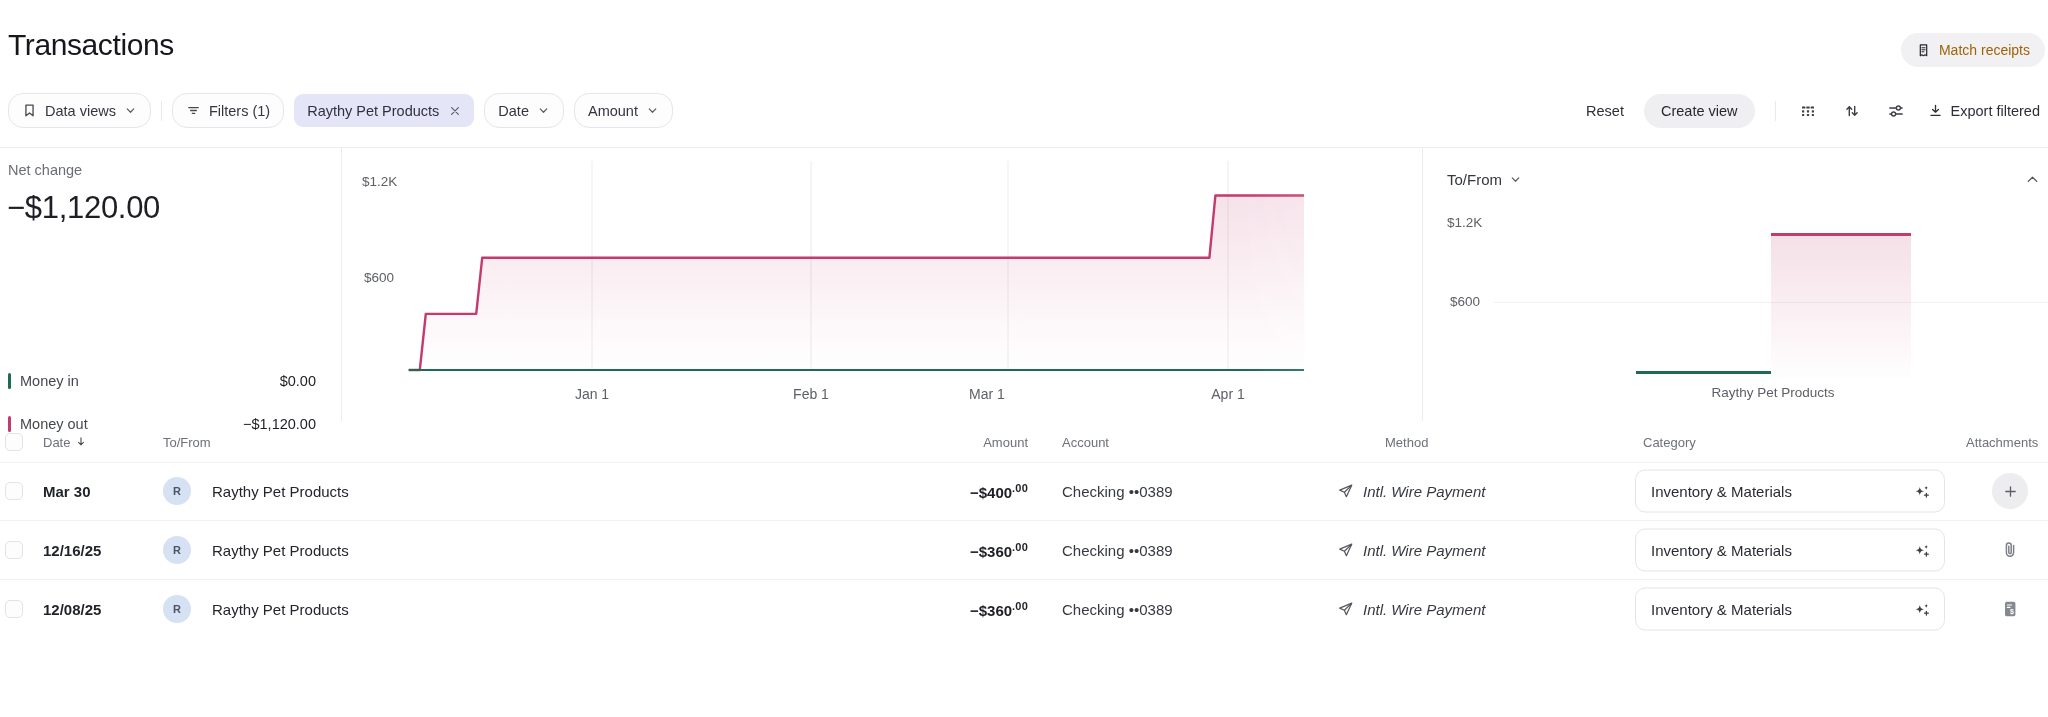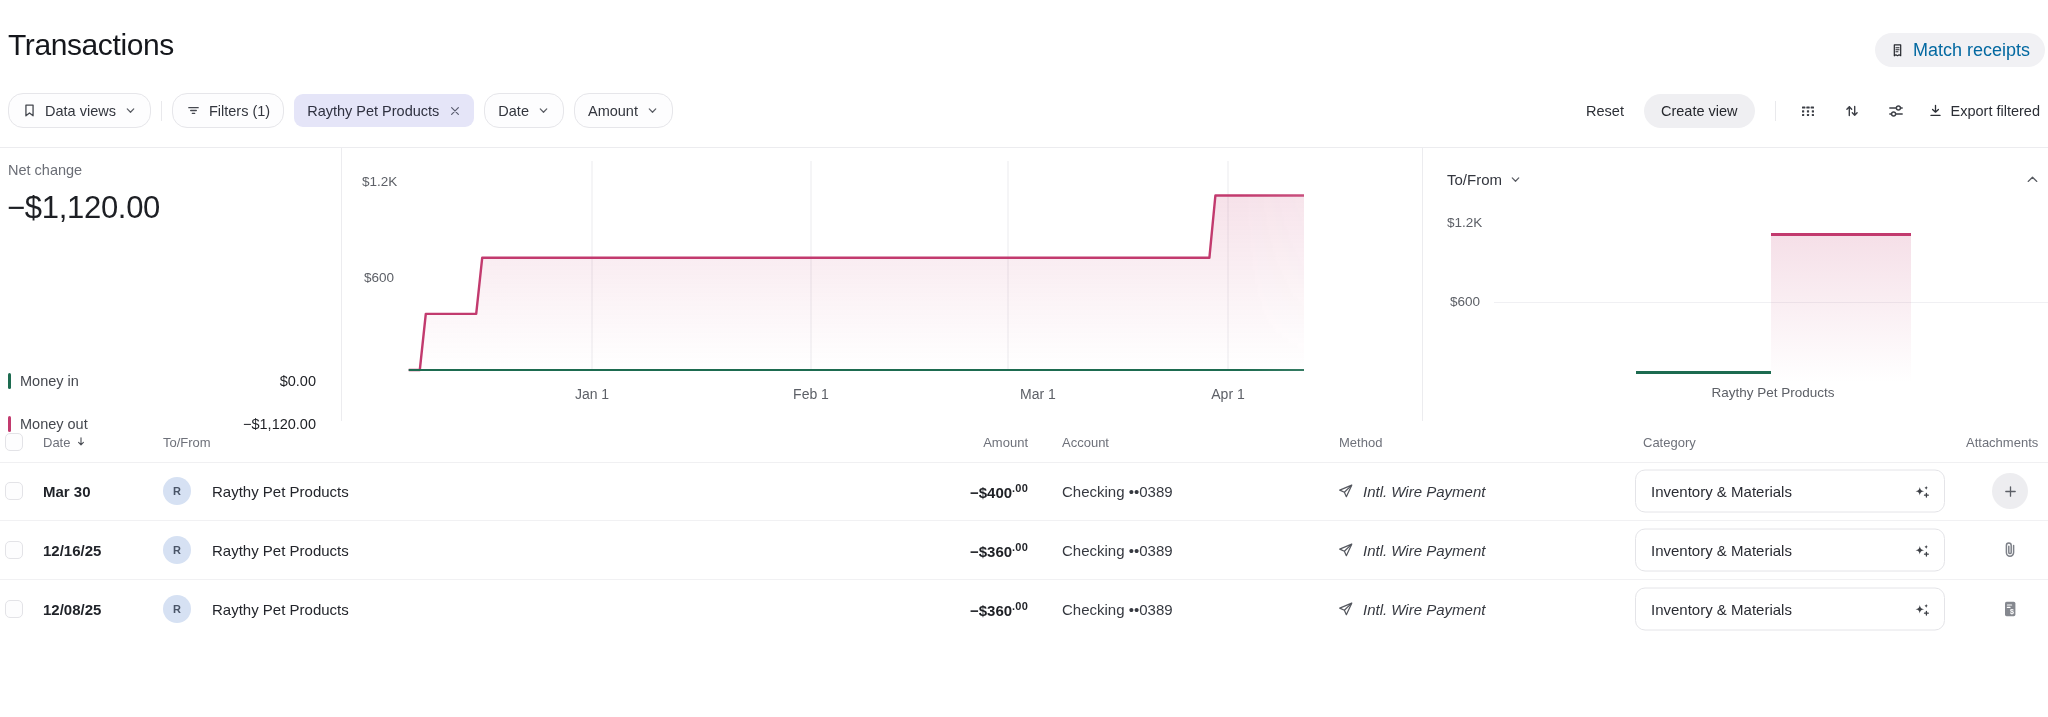--- a/index.html
+++ b/index.html
@@ -6,21 +6,21 @@
   body{
     width:2048px;height:717px;overflow:hidden;background:#fff;position:relative;
     font-family:"Liberation Sans","DejaVu Sans",sans-serif;
     color:#212429;-webkit-font-smoothing:antialiased;
   }
   .abs{position:absolute;}
 
   
   .page-title{left:8px;top:28px;font-size:30px;font-weight:500;letter-spacing:-.4px;color:#15171c;}
   .match-receipts{right:3px;top:33px;height:34px;border-radius:17px;background:#f1f1f4;
-    display:flex;align-items:center;gap:8px;padding:0 15px;font-size:18px;color:#0369a1;cursor:pointer;}
+    display:flex;align-items:center;gap:8px;padding:0 15px;font-size:14px;color:#a16207;cursor:pointer;}
 
   
   .toolbar-left{left:8px;top:94px;display:flex;align-items:center;gap:10px;height:33px;}
   .toolbar-right{right:8px;top:94px;display:flex;align-items:center;gap:20px;height:33px;}
   .btn{display:flex;align-items:center;gap:8px;height:33px;padding:0 13px;border:1px solid #e6e6ea;
     border-radius:15px;background:#fdfdfe;font-size:14.5px;color:#33363e;cursor:pointer;white-space:nowrap;}
   .chip{display:flex;align-items:center;gap:10px;height:33px;padding:0 13px;border-radius:9px;
     background:#e5e5f8;font-size:14.5px;color:#2f3140;cursor:pointer;white-space:nowrap;}
   .chip .x{color:#5a5d70;display:flex;}
   .vsep{width:1px;height:20px;background:#e9e9ec;}
@@ -237,21 +237,21 @@
       <line x1="887" y1="14" x2="887" y2="223" stroke="#ebebee" stroke-width="1"></line>
     </g>
     <g mask="url(#fadeMask)">
       <path id="main-area" d="M 67.7 223.0 L 78.8 223.0 L 84.8 166.9 L 135.2 166.9 L 141.2 110.8 L 868.4 110.8 L 874.4 48.5 L 963.0 48.5 L 963.0 223 L 67.7 223 Z" fill="url(#pinkfill)"></path>
       <path id="main-line" d="M 67.7 223.0 L 78.8 223.0 L 84.8 166.9 L 135.2 166.9 L 141.2 110.8 L 868.4 110.8 L 874.4 48.5 L 963.0 48.5" fill="none" stroke="#c23a6e" stroke-width="2.4" stroke-linejoin="round"></path>
       <line id="main-green" x1="67.7" y1="223" x2="963.0" y2="223" stroke="#1d6b50" stroke-width="2.2"></line>
     </g>
   </svg>
   <span class="xtick" style="left:251px;">Jan 1</span>
   <span class="xtick" style="left:470px;">Feb 1</span>
-  <span class="xtick" style="left:697px;">Mar 1</span>
+  <span class="xtick" style="left:646px;">Mar 1</span>
   <span class="xtick" style="left:887px;">Apr 1</span>
 </div>
 
 <div class="abs vdiv" style="left:1422px;"></div>
 
 <div class="abs tf-panel">
   <div class="tf-head">
     <span>To/From</span>
     <span>
       <svg width="13" height="13" viewBox="0 0 16 16">
@@ -280,21 +280,21 @@
     <span>Date</span>
     <span>
       <svg width="12" height="12" viewBox="0 0 16 16">
           <path d="M8 3v9M4.8 9.2L8 12.4l3.2-3.2" fill="none" stroke="#4b4e55" stroke-width="1.5" stroke-linecap="round" stroke-linejoin="round"></path>
         </svg>
     </span>
   </div>
   <div class="cell c-from hc">To/From</div>
   <div class="cell c-amount hc">Amount</div>
   <div class="cell c-account hc">Account</div>
-  <div class="cell c-method hc" style="left:1339px;color:#6e717a;">Method</div>
+  <div class="cell c-method hc" style="left:1385px;color:#6e717a;">Method</div>
   <div class="cell hc" style="left:1643px;">Category</div>
   <div class="cell hc" style="left:1966px;">Attachments</div>
 </div>
 
 <div class="abs t-row" style="top:462px;">
   <div class="cell c-check">
       <div class="checkbox"></div>
     </div>
   <div class="cell c-date date-txt">Mar 30</div>
   <div class="cell c-from">

